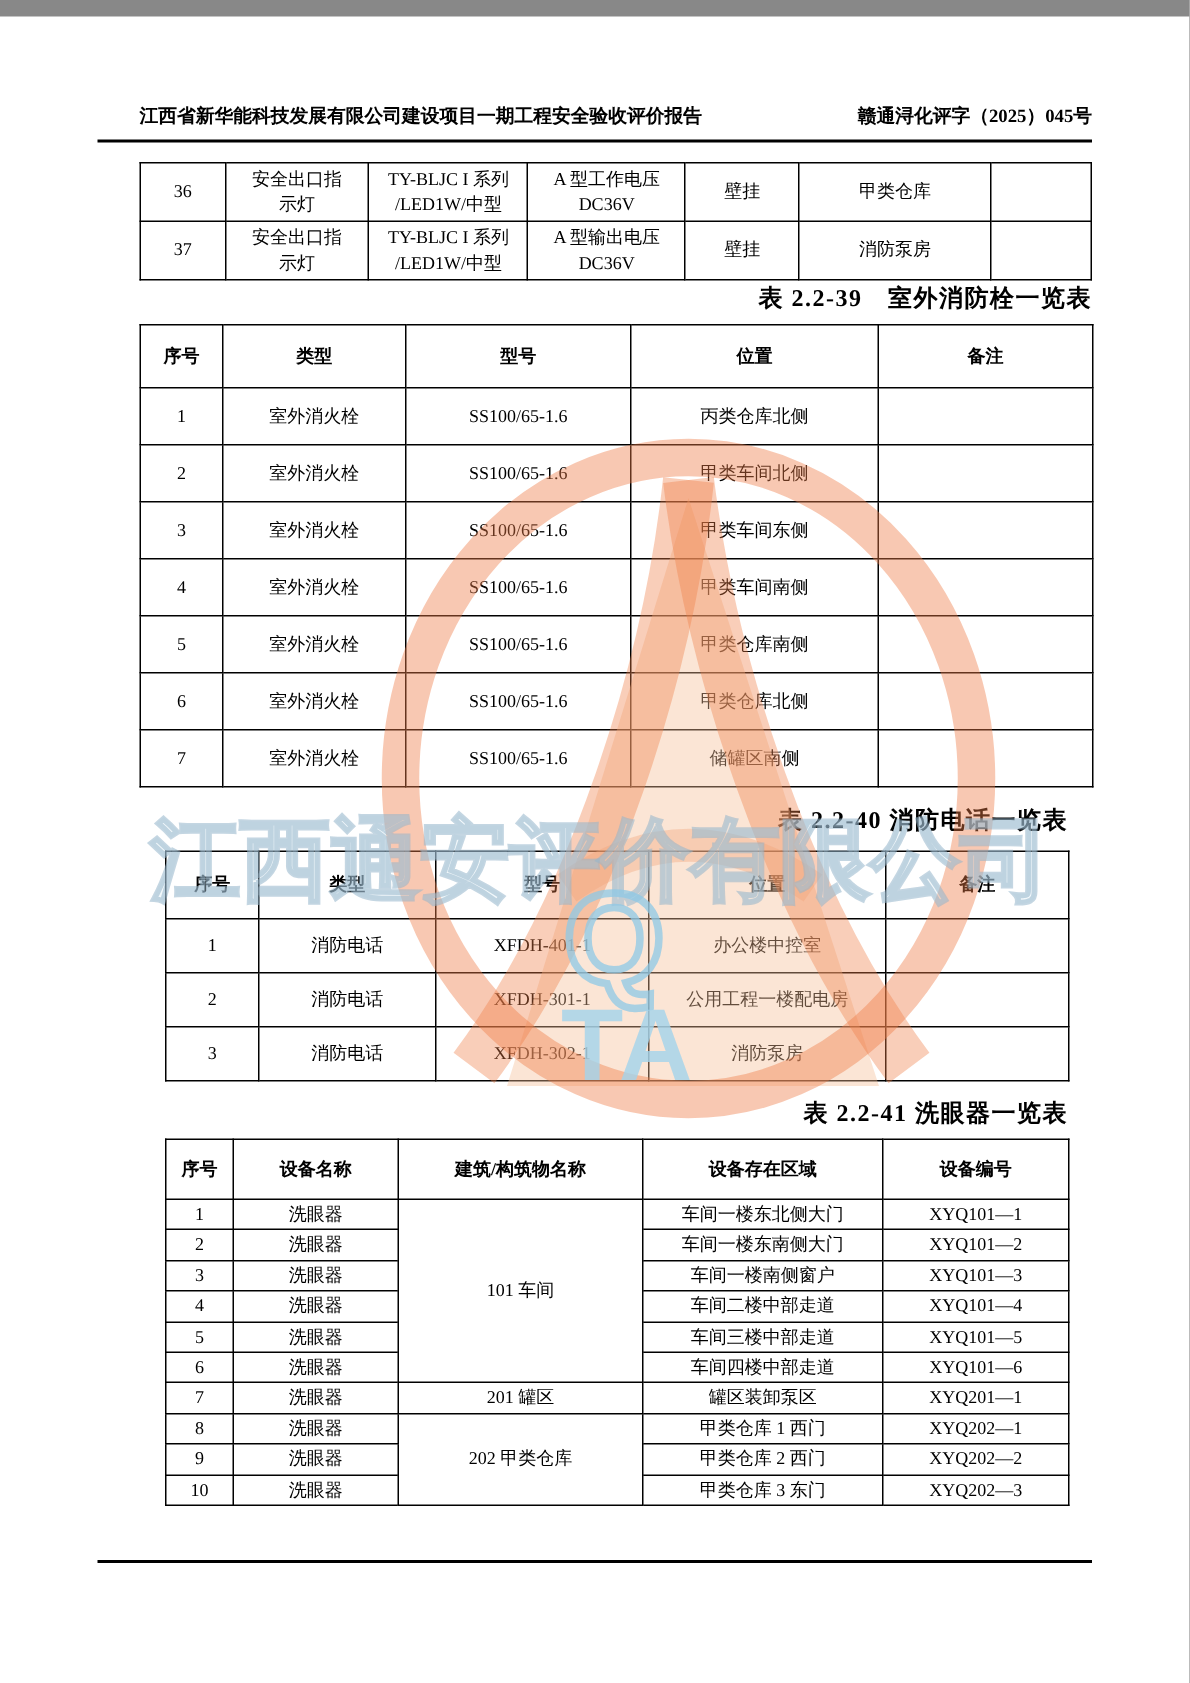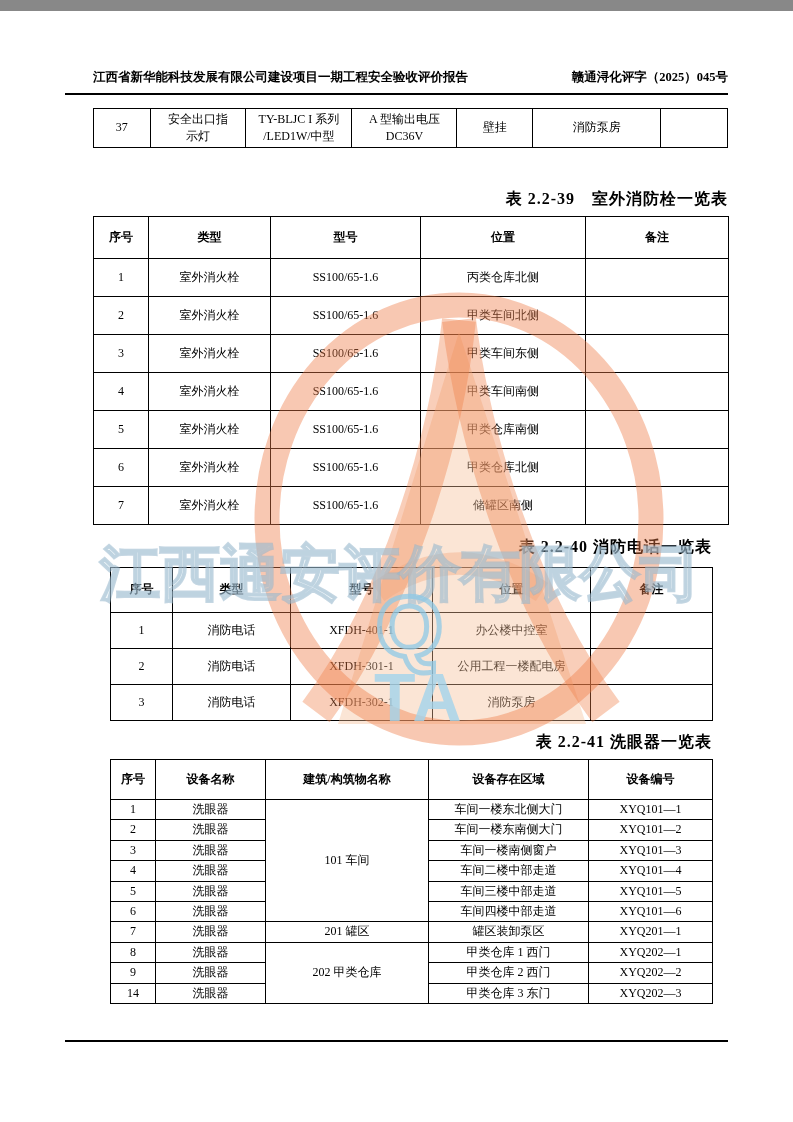--- a/index.html
+++ b/index.html
@@ -83,20 +83,32 @@
         <col style="width:56px">
         <col style="width:95px">
         <col style="width:105px">
         <col style="width:104px">
         <col style="width:75px">
         <col style="width:127px">
         <col style="width:66px">
       </colgroup>
     <tbody>
 
+        <tr>
+          <td>36</td>
+          <td>安全出口指
+示灯</td>
+          <td>TY-BLJC I 系列
+/LED1W/中型</td>
+          <td>A 型工作电压
+DC36V</td>
+          <td>壁挂</td>
+          <td>甲类仓库</td>
+          <td></td>
+        </tr>
 
         <tr>
           <td>37</td>
           <td>安全出口指
 示灯</td>
           <td>TY-BLJC I 系列
 /LED1W/中型</td>
           <td>A 型输出电压
 DC36V</td>
           <td>壁挂</td>
@@ -316,21 +328,21 @@
 
         <tr>
           <td>9</td>
           <td>洗眼器</td>
 
           <td>甲类仓库 2 西门</td>
           <td>XYQ202—2</td>
         </tr>
 
         <tr>
-          <td>14</td>
+          <td>10</td>
           <td>洗眼器</td>
 
           <td>甲类仓库 3 东门</td>
           <td>XYQ202—3</td>
         </tr>
       </tbody>
   </table>
 
   <div class="foot-rule"></div>
 

